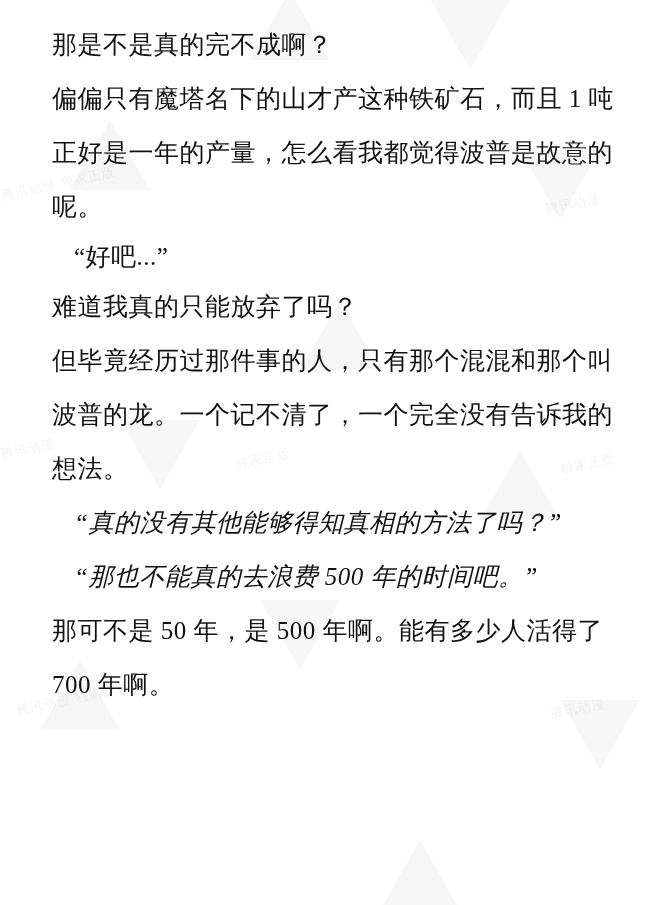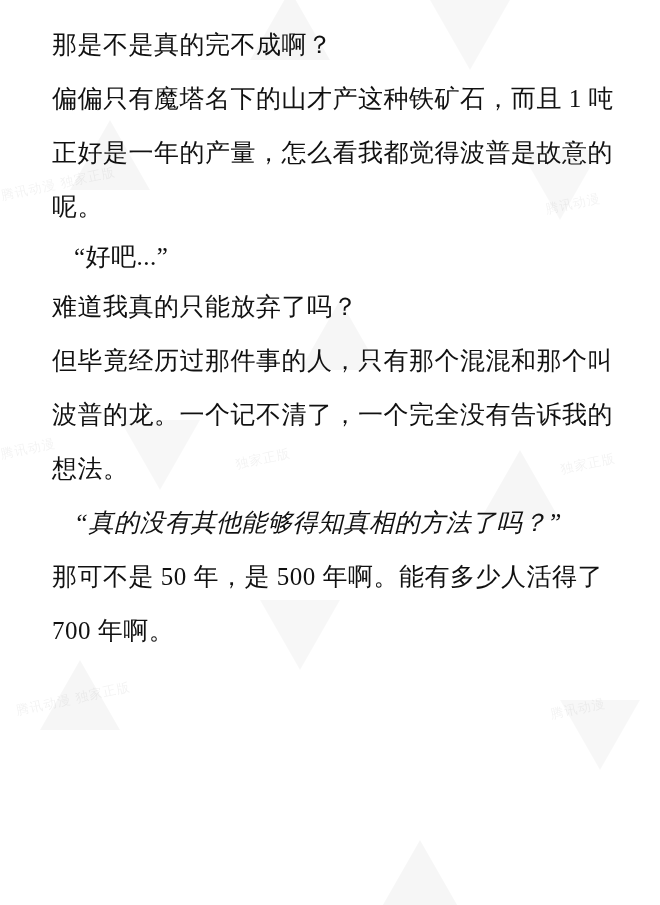--- a/index.html
+++ b/index.html
@@ -98,14 +98,15 @@
   <div class="wm-text" style="left:550px; top:700px;">腾讯动漫</div>
 </div>
 
 <div id="page">
   <p class="para">那是不是真的完不成啊？</p>
   <p class="para">偏偏只有魔塔名下的山才产这种铁矿石，而且 1 吨正好是一年的产量，怎么看我都觉得波普是故意的呢。</p>
   <p class="para tight indent">“好吧...”</p>
   <p class="para">难道我真的只能放弃了吗？</p>
   <p class="para">但毕竟经历过那件事的人，只有那个混混和那个叫波普的龙。一个记不清了，一个完全没有告诉我的想法。</p>
   <p class="para italic">“真的没有其他能够得知真相的方法了吗？”</p>
+  <p class="para italic">“那也不能真的去浪费 500 年的时间吧。”</p>
   <p class="para">那可不是 50 年，是 500 年啊。能有多少人活得了 700 年啊。</p>
 </div>
 
 </body></html>

